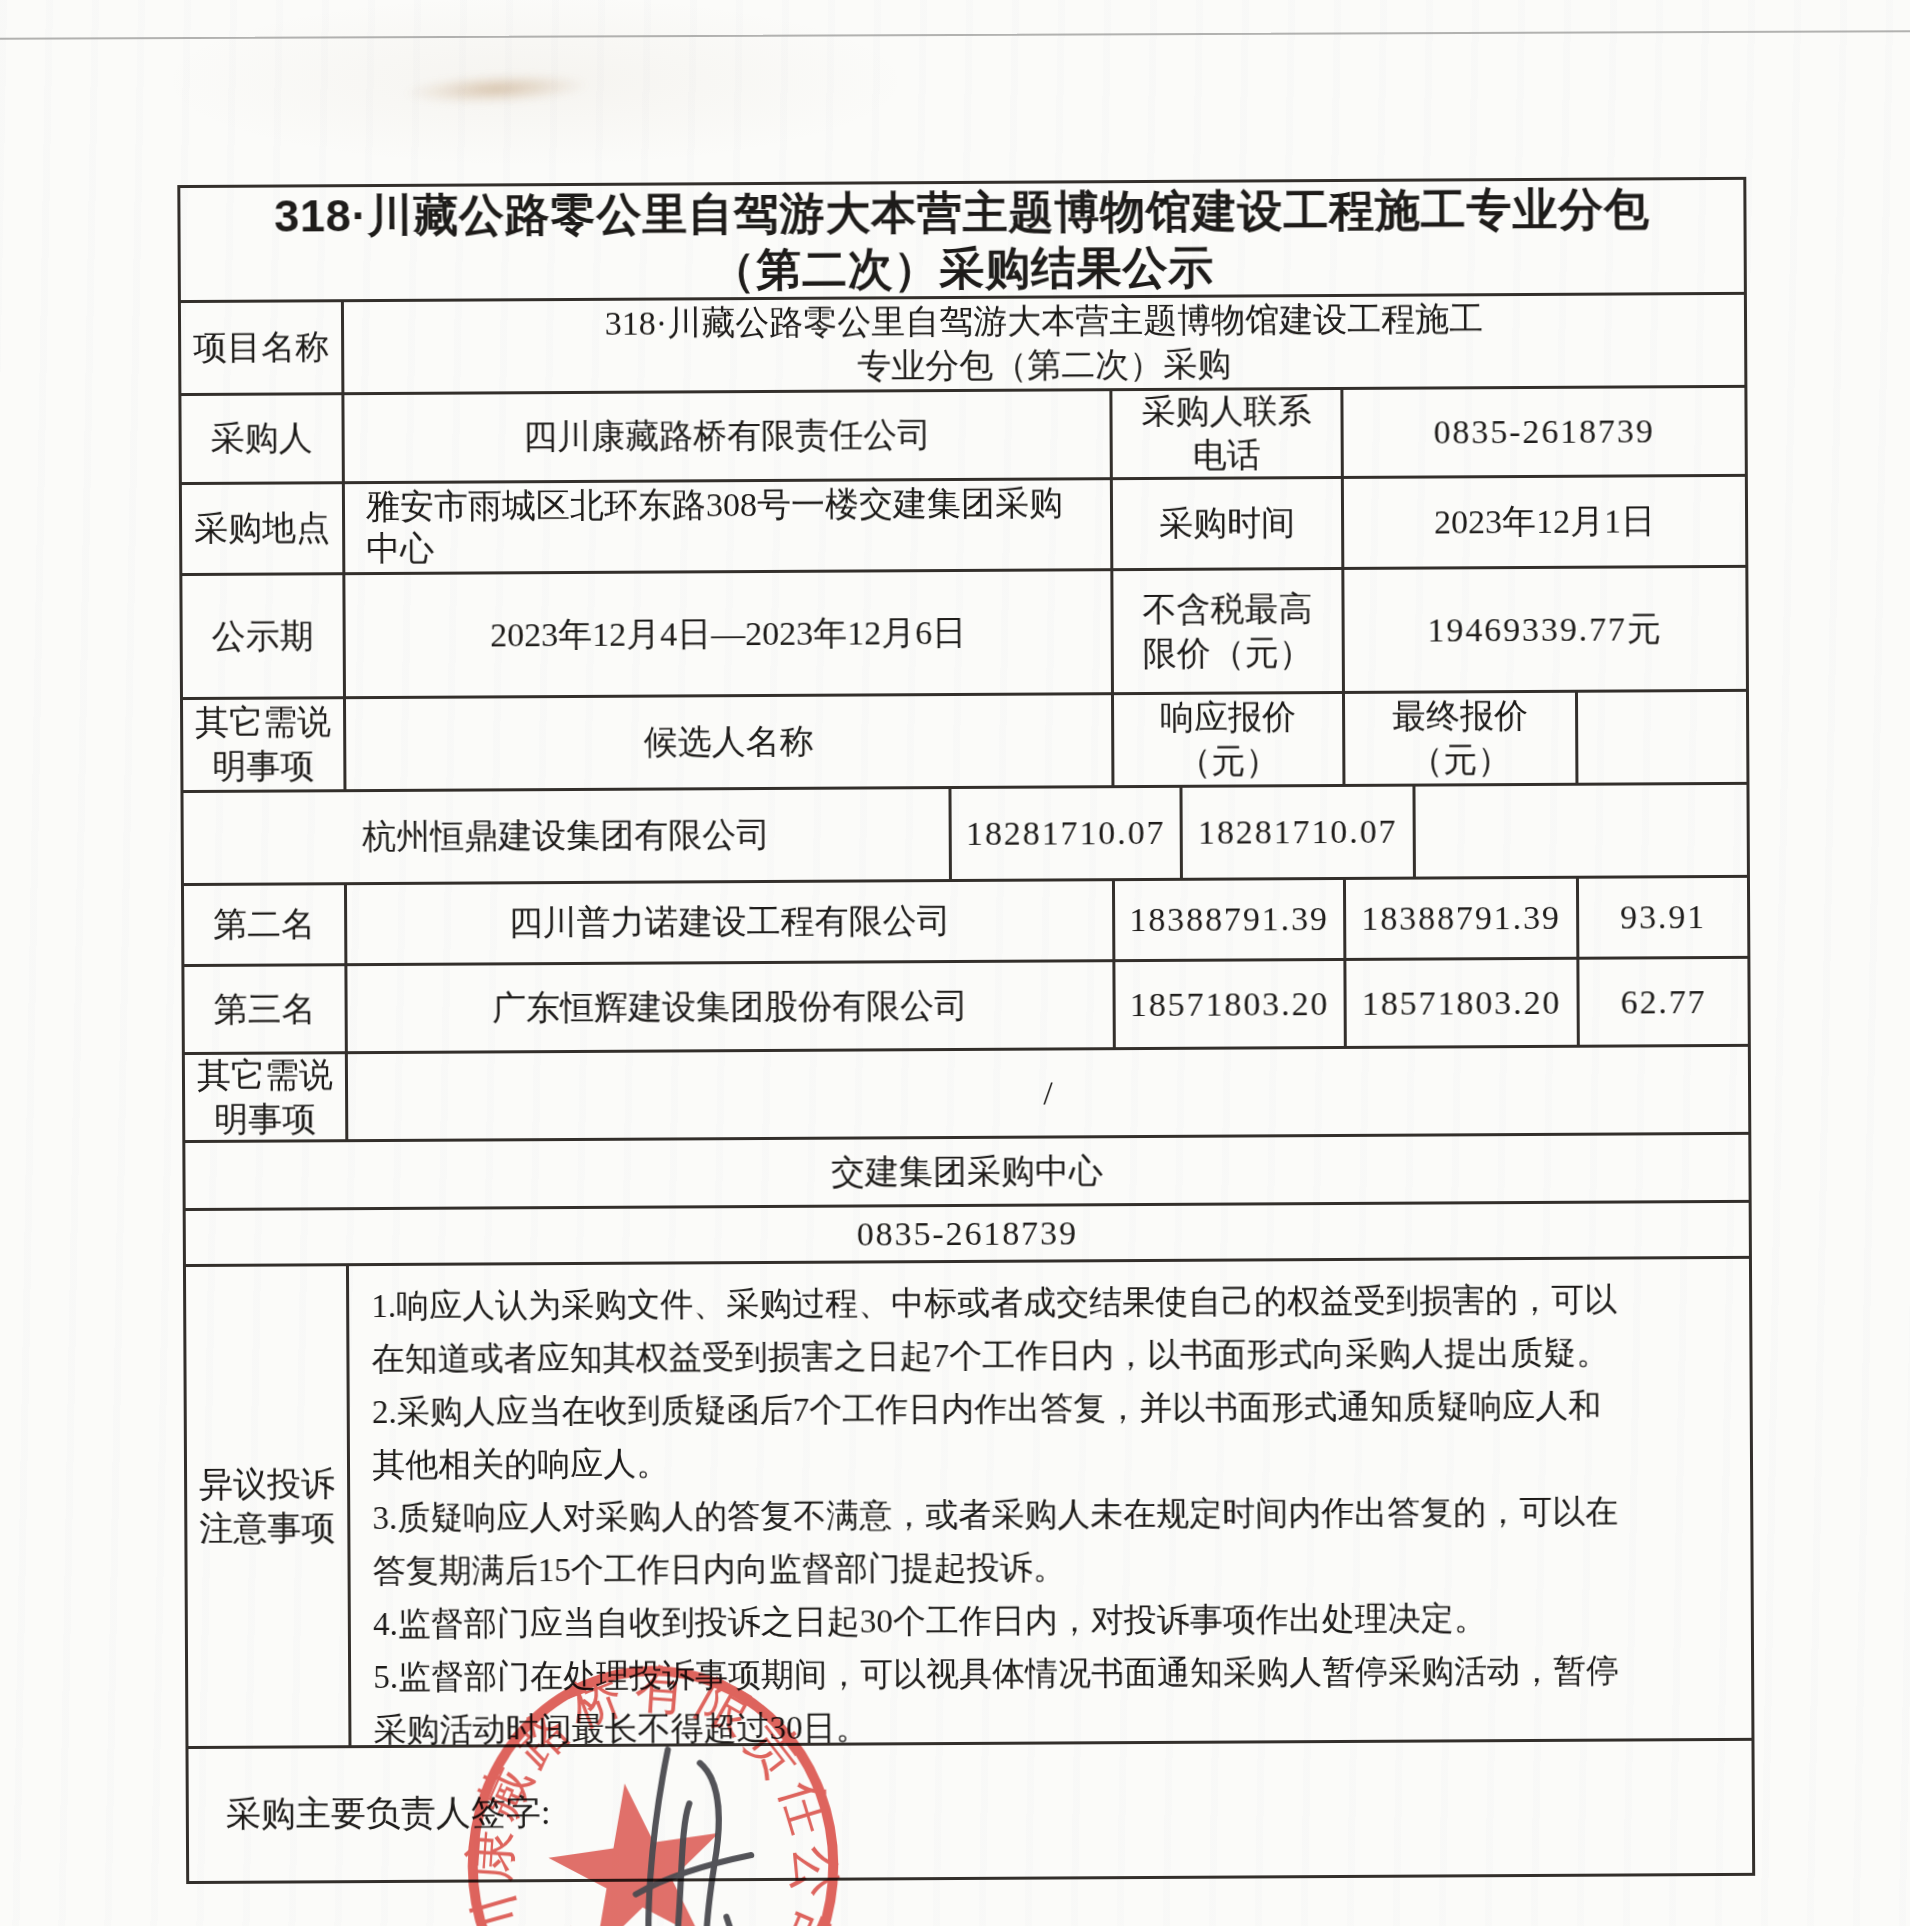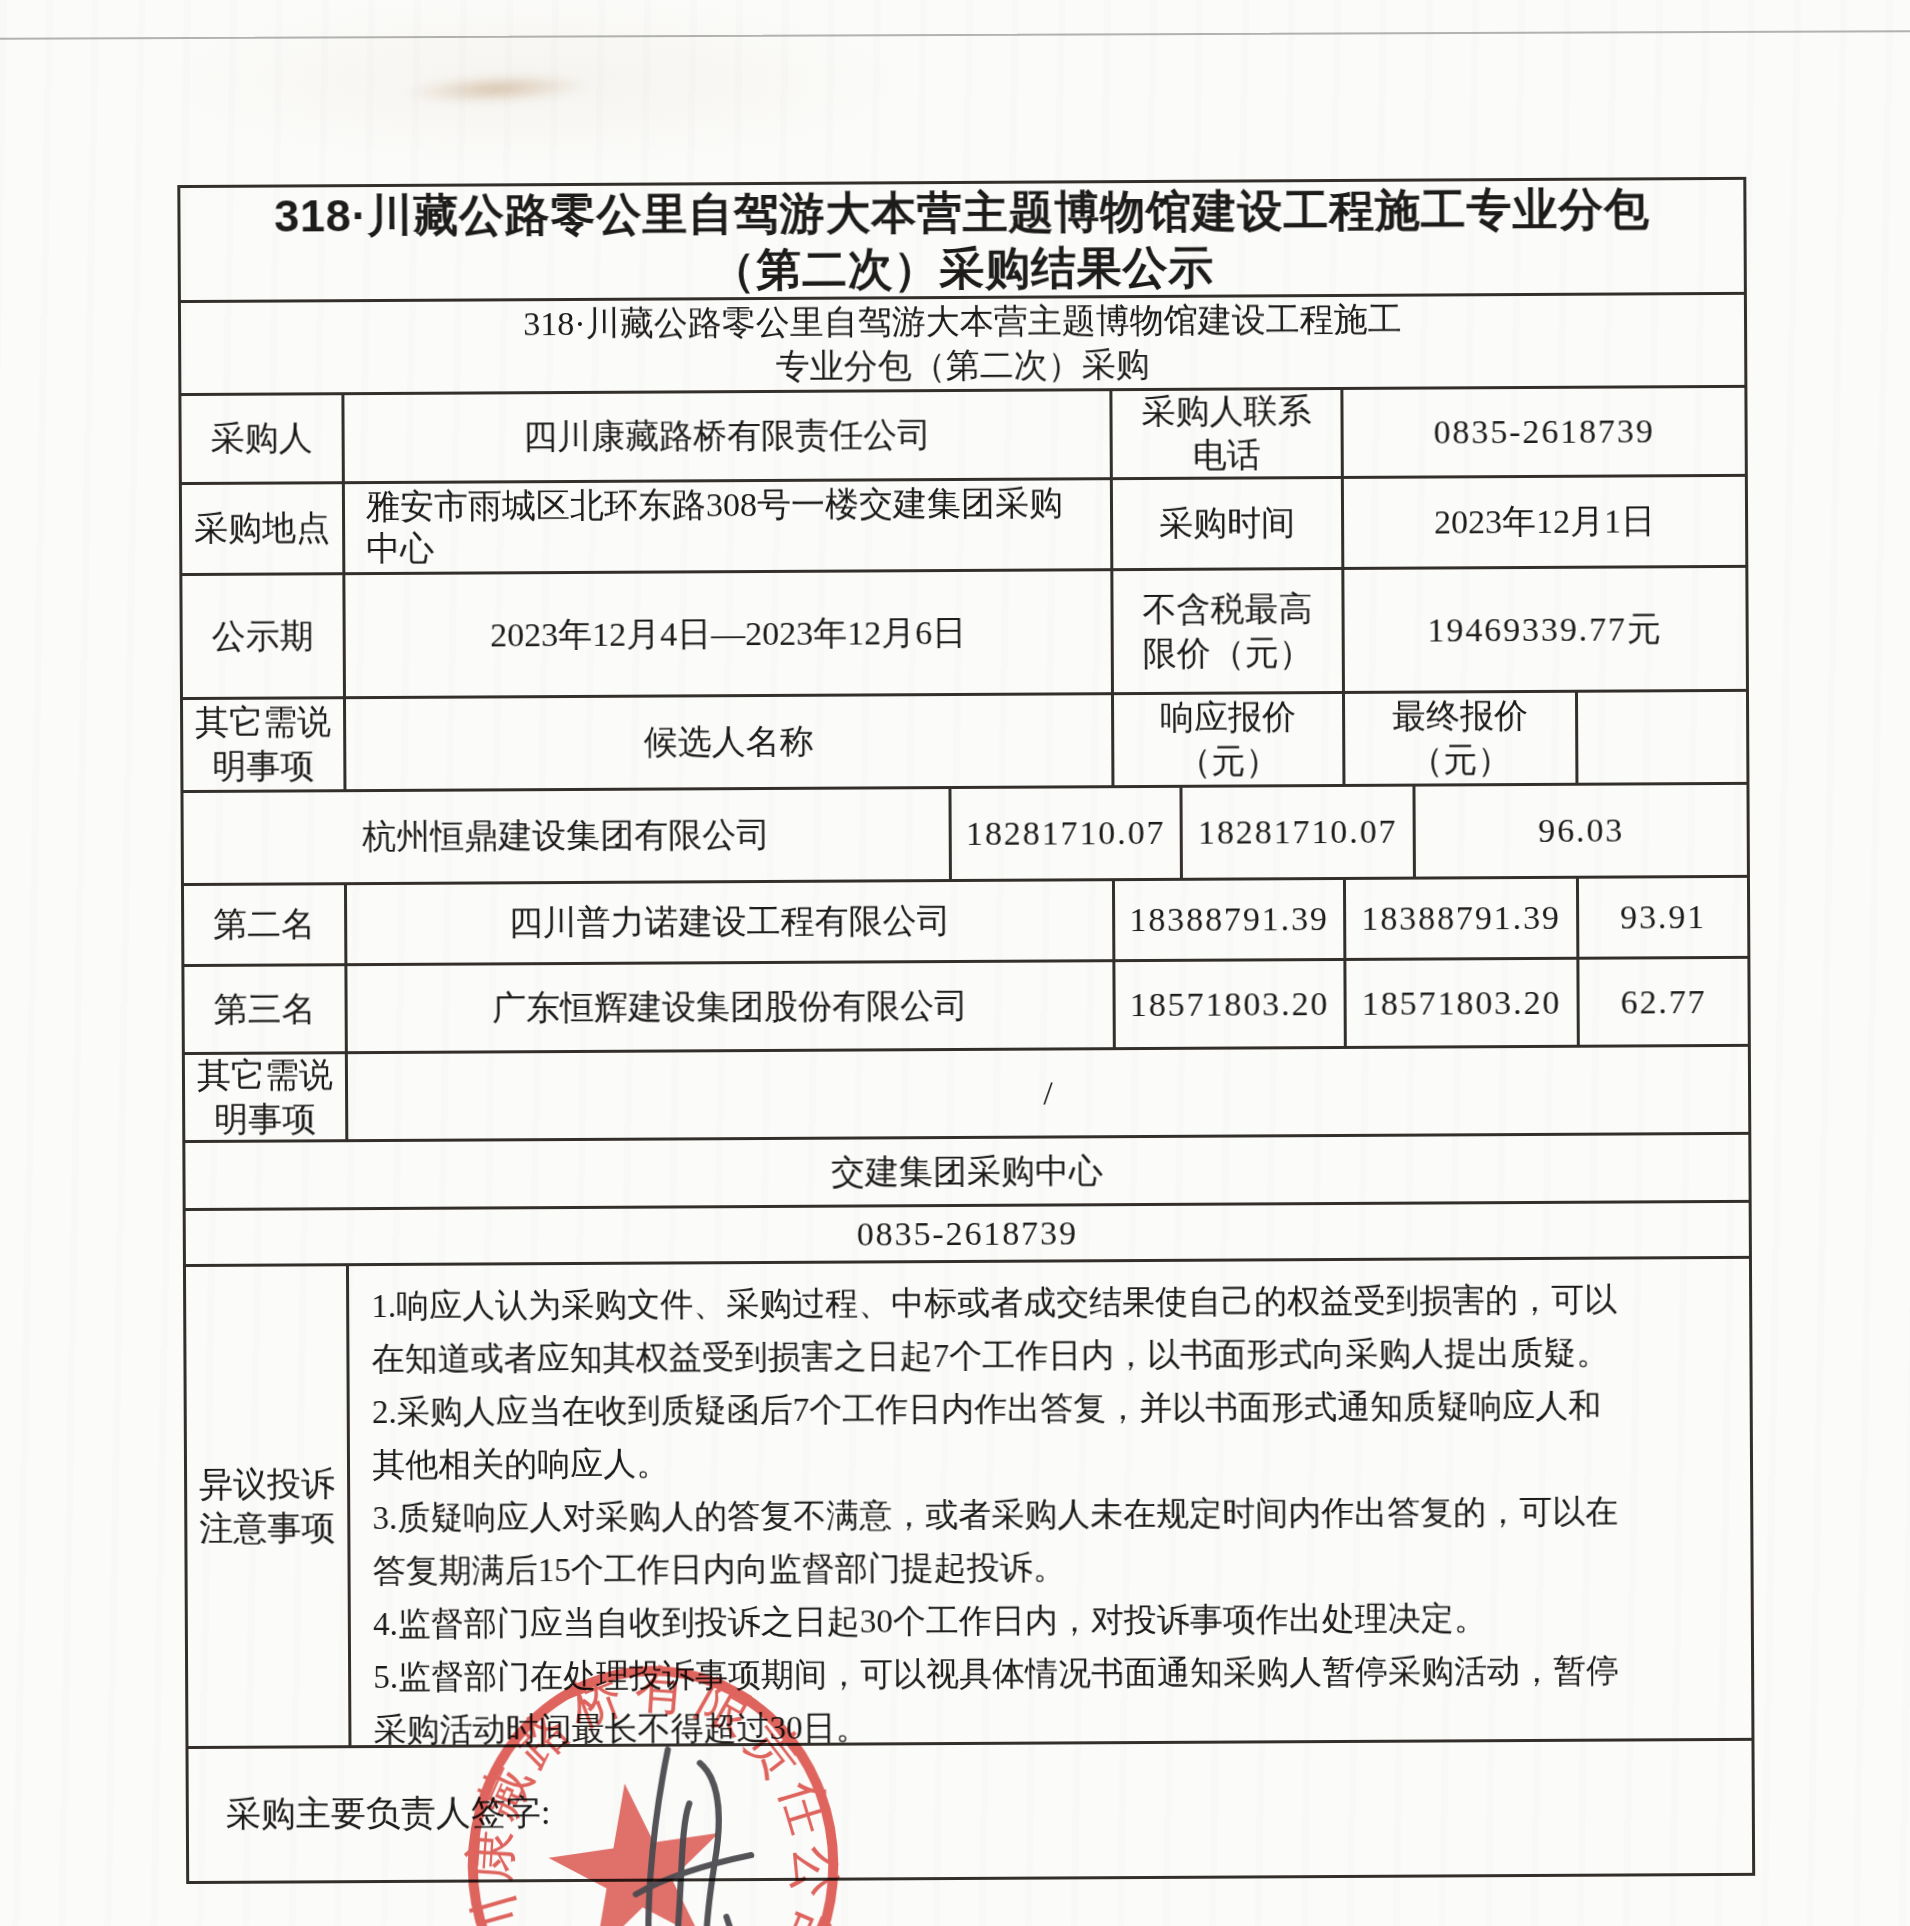--- a/index.html
+++ b/index.html
@@ -85,20 +85,21 @@
   <div class="tbl">
 
     <div class="row h-title">
       <div class="cell title-cell">
         <div>318·川藏公路零公里自驾游大本营主题博物馆建设工程施工专业分包</div>
         <div>（第二次）采购结果公示</div>
       </div>
     </div>
 
     <div class="row h-proj">
+      <div class="cell c-label vr">项目名称</div>
       <div class="cell c-flex">
         <div>318·川藏公路零公里自驾游大本营主题博物馆建设工程施工</div>
         <div>专业分包（第二次）采购</div>
       </div>
     </div>
 
     <div class="row h-buyer">
       <div class="cell c-label vr">采购人</div>
       <div class="cell c-main vr">四川康藏路桥有限责任公司</div>
       <div class="cell c-sub vr">采购人联系电话</div>
@@ -126,21 +127,20 @@
       <div class="cell c-label vr">其它需说明事项</div>
       <div class="cell c-main vr">候选人名称</div>
       <div class="cell c-sub vr">响应报价（元）</div>
       <div class="cell c-val4 vr">最终报价（元）</div>
     </div>
 
     <div class="row h-c1">
       <div class="cell c-main vr">杭州恒鼎建设集团有限公司</div>
       <div class="cell c-sub vr num">18281710.07</div>
       <div class="cell c-val4 vr num">18281710.07</div>
-      <div class="cell c-flex num">96.03</div>
     </div>
 
     <div class="row h-c2">
       <div class="cell c-label vr">第二名</div>
       <div class="cell c-main vr">四川普力诺建设工程有限公司</div>
       <div class="cell c-sub vr num">18388791.39</div>
       <div class="cell c-val4 vr num">18388791.39</div>
       <div class="cell c-flex num">93.91</div>
     </div>
 

